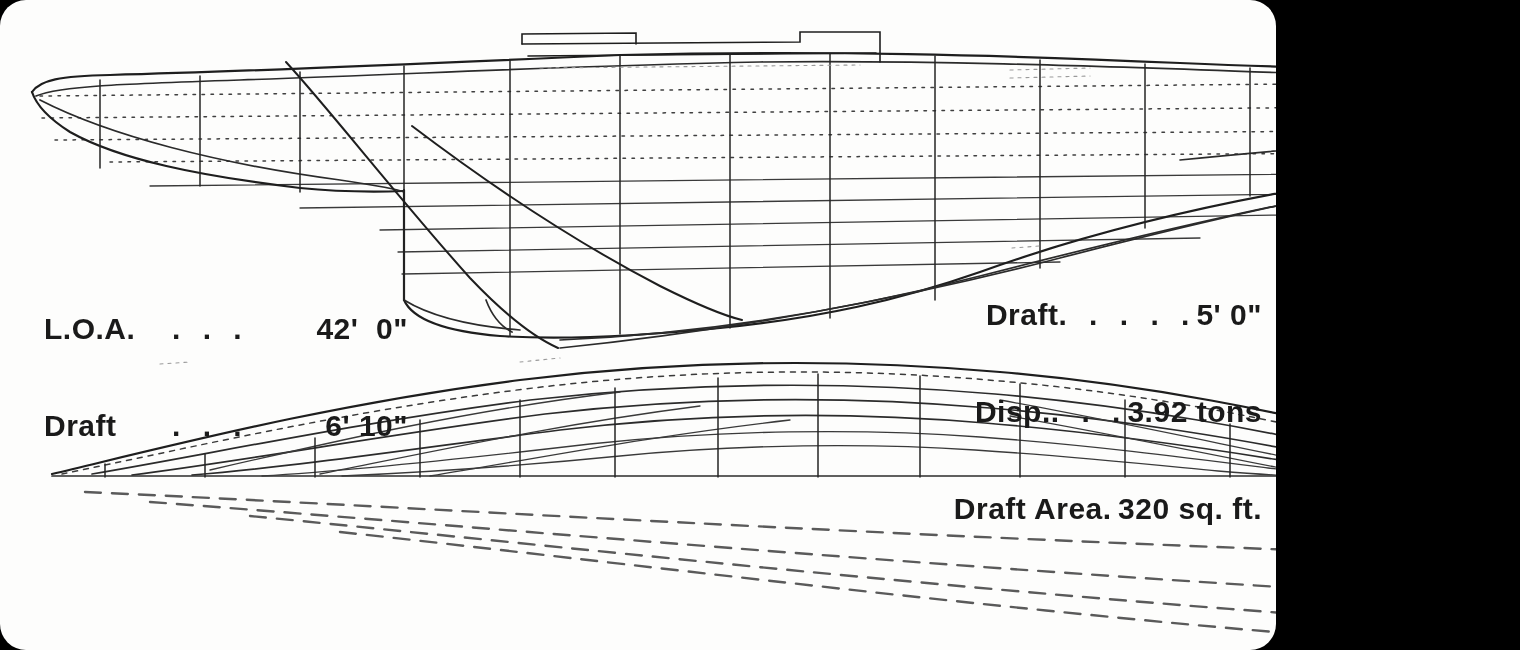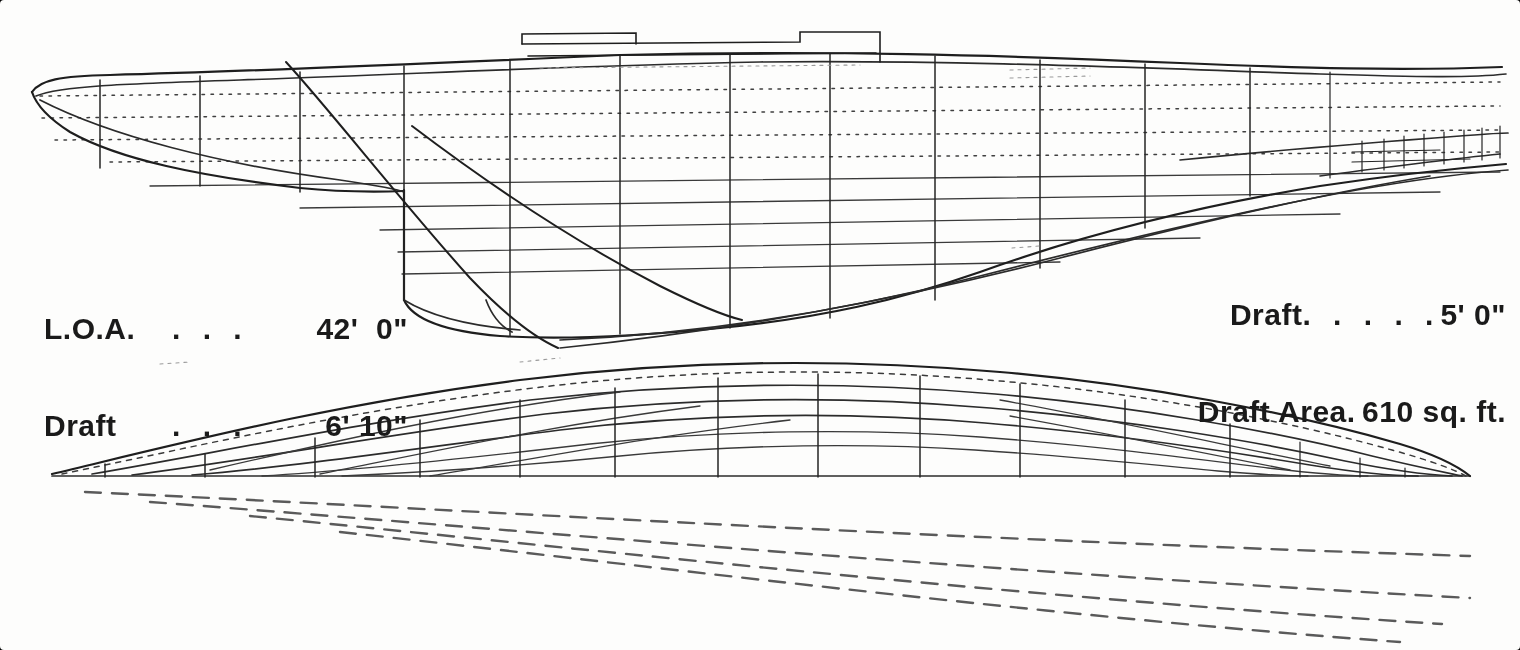--- a/index.html
+++ b/index.html
@@ -1,20 +1,20 @@
 <!DOCTYPE html>
 <html><head>
 <meta charset="utf-8">
 <title>Yacht Lines Drawing</title>
 <style>
   html,body{margin:0;padding:0;background:#000;}
   body{width:1520px;height:650px;overflow:hidden;
        font-family:"Liberation Sans",sans-serif;}
-  #sheet{position:relative;width:1520px;height:650px;
-         background:#fdfdfc;border-radius:4px;overflow:hidden;}
+  #sheet{position:relative;width:1276px;height:650px;
+         background:#fdfdfc;border-radius:26px;overflow:hidden;}
   #plan{position:absolute;inset:0;width:1520px;height:650px;}
   .spec{position:absolute;color:#1a1a1a;white-space:pre;
         font-family:"Liberation Sans",sans-serif;
         font-size:30px;font-weight:600;letter-spacing:.5px;}
   #spec-left{left:44px;top:246px;}
   #spec-right{right:14px;top:232px;text-align:right;margin-left:17px;}
   .spec-row{display:block;height:29px;line-height:29px;}
   .spec-row .lbl{display:inline-block;}
   .spec-row .dots{display:inline-block;letter-spacing:7px;}
   .spec-row .val{display:inline-block;text-align:right;}
@@ -197,16 +197,17 @@
     </g>
   </svg>
 
   <div id="spec-left" class="spec">
     <span class="spec-row"><span class="lbl">L.O.A.</span><span class="dots">. . .</span><span class="val">42'  0"</span></span>
     <span class="spec-row"><span class="lbl">Draft</span><span class="dots">. . .</span><span class="val">6' 10"</span></span>
   </div>
 
   <div id="spec-right" class="spec">
     <span class="spec-row"><span class="lbl">Draft</span><span class="dots">. . . . .</span><span class="val">5' 0"</span></span>
-    <span class="spec-row"><span class="lbl">Draft Area</span><span class="dots">.</span><span class="val">610 sq. ft.</span></span>
+    <span class="spec-row"><span class="lbl">Disp.</span><span class="dots">. . .</span><span class="val">3.92 tons</span></span>
+    <span class="spec-row"><span class="lbl">Draft Area</span><span class="dots">.</span><span class="val">320 sq. ft.</span></span>
   </div>
 
 </div>
 
 </body></html>

